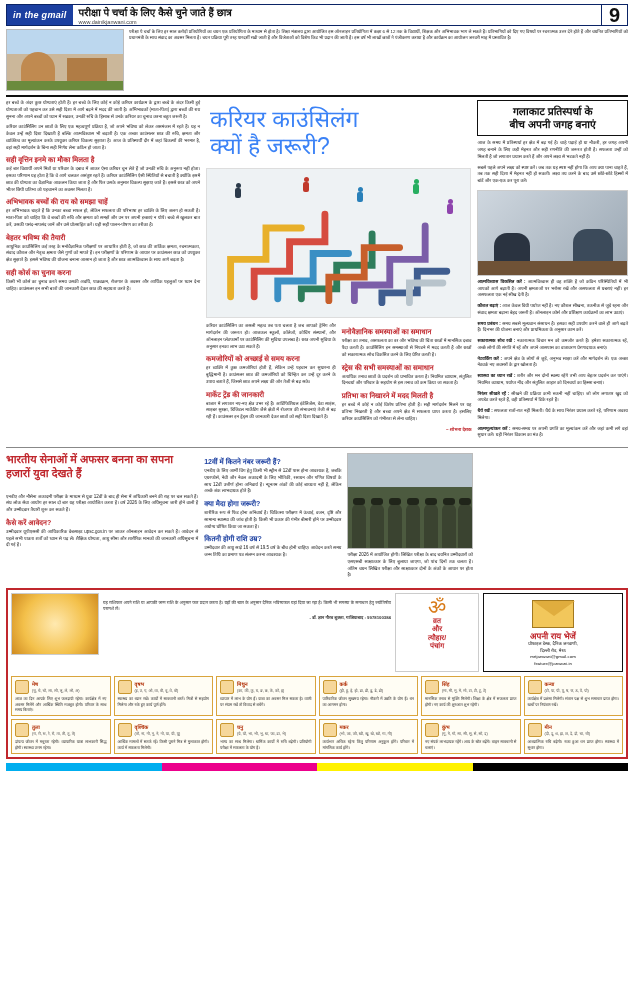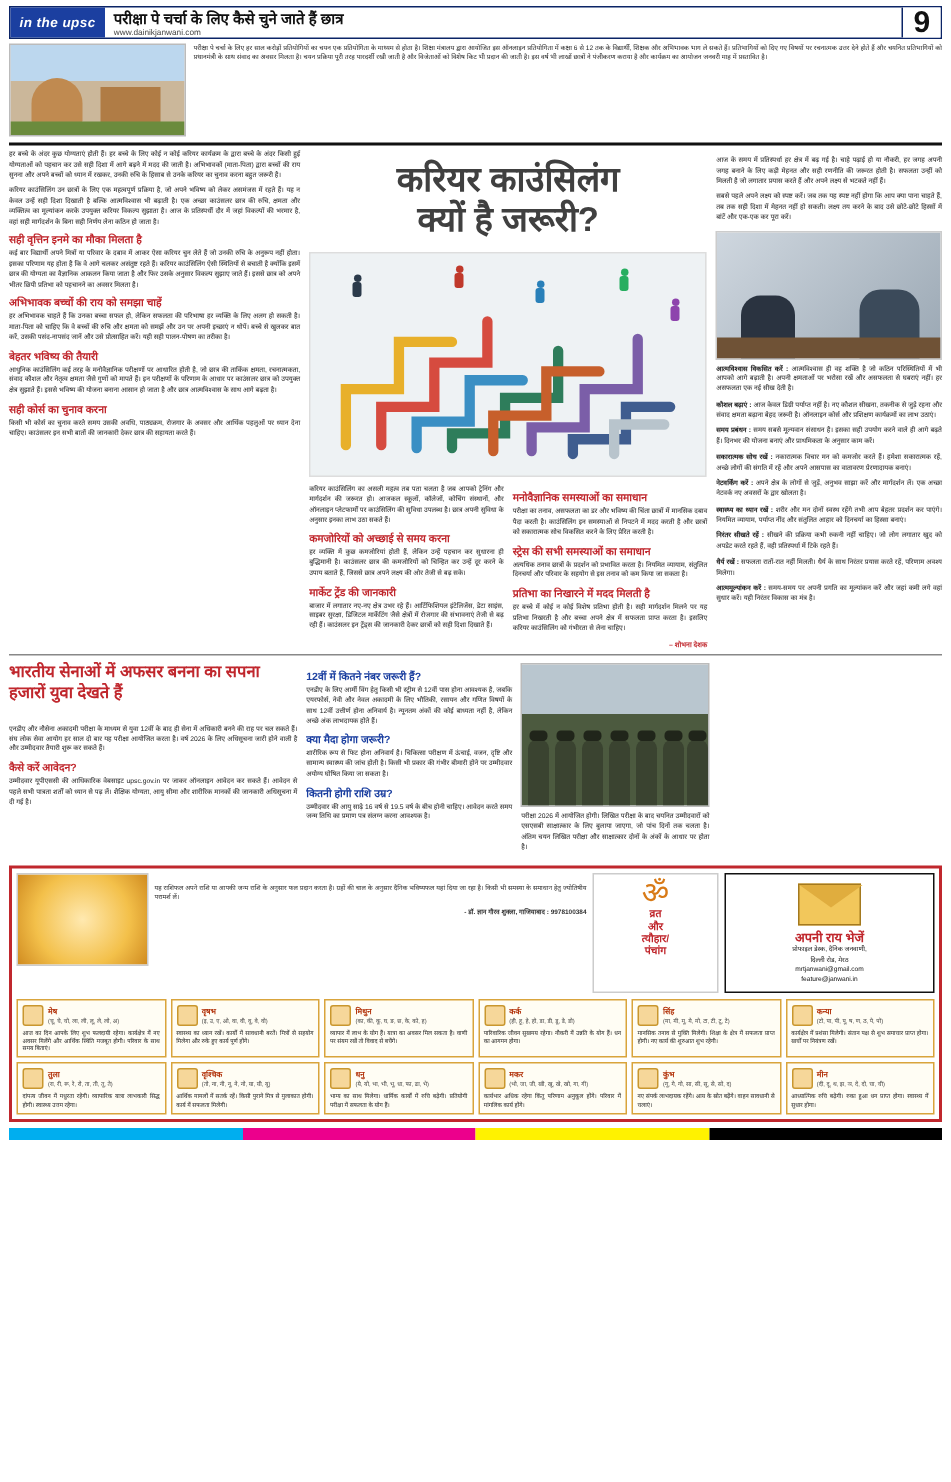--- a/index.html
+++ b/index.html
@@ -70,21 +70,21 @@
   .col-b { width:268px; }
   .col-c { width:152px; }
 
   .body-text { font-size:4.5px; line-height:1.5; text-align:justify; color:#1a1a1a; }
   .body-text p { margin:0 0 4px; }
   .sub-h { font-size:7px; font-weight:bold; color:#c0272d; margin:4px 0 2px; }
   .sub-h.blue { color:#1b3fa0; }
 
   
   .headline {
-    font-size:23px; font-weight:bold; line-height:1.18; color:#404040; text-align:center;
+    font-size:23px; font-weight:normal; line-height:1.18; color:#3b82f6; text-align:left;
     padding:6px 4px 4px;
   }
   .headline .l2 { display:block; }
   .hero {
     height:150px; margin-top:4px; position:relative; overflow:hidden;
     background:#eef1f3; border:1px solid #ddd;
   }
   .hero .maze { position:absolute; inset:0; }
   .figure { position:absolute; width:6px; height:16px; }
   .figure .head { width:5px;height:5px;border-radius:50%; margin:0 auto; }
@@ -153,21 +153,21 @@
   .colorbar div { flex:1; }
 </style>
 </head>
 <body>
 
 <div class="page">
 
   <div class="masthead">
     <div class="mast-right">
       <div class="inthenews-bar">
-        <div class="itn-tag">in the upsc</div>
+        <div class="itn-tag">in the gmail</div>
         <div class="itn-head">
           <div class="t">परीक्षा पे चर्चा के लिए कैसे चुने जाते हैं छात्र</div>
           <div class="u">www.dainikjanwani.com</div>
         </div>
         <div class="pagenum">9</div>
       </div>
       <div class="itn-body">
         <div class="itn-photo">
           <div class="dome"></div>
             <div class="dome2"></div>
@@ -274,20 +274,24 @@
           <div class="sub-h">प्रतिभा का निखारने में मदद मिलती है</div>
           <div class="body-text">
               <p>हर बच्चे में कोई न कोई विशेष प्रतिभा होती है। सही मार्गदर्शन मिलने पर यह प्रतिभा निखरती है और बच्चा अपने क्षेत्र में सफलता प्राप्त करता है। इसलिए करियर काउंसिलिंग को गंभीरता से लेना चाहिए।</p>
             </div>
           <div class="byline">– शोभना देशक</div>
         </div>
       </div>
     </div>
 
     <div class="col-c">
+      <div class="boxhead">
+        <span>गलाकाट प्रतिस्पर्धा के</span><br>
+        <span>बीच अपनी जगह बनाएं</span>
+      </div>
       <div class="body-text" style="margin-top:4px;">
         <p>आज के समय में प्रतिस्पर्धा हर क्षेत्र में बढ़ गई है। चाहे पढ़ाई हो या नौकरी, हर जगह अपनी जगह बनाने के लिए कड़ी मेहनत और सही रणनीति की जरूरत होती है। सफलता उन्हीं को मिलती है जो लगातार प्रयास करते हैं और अपने लक्ष्य से भटकते नहीं हैं।</p>
         <p>सबसे पहले अपने लक्ष्य को स्पष्ट करें। जब तक यह स्पष्ट नहीं होगा कि आप क्या पाना चाहते हैं, तब तक सही दिशा में मेहनत नहीं हो सकती। लक्ष्य तय करने के बाद उसे छोटे-छोटे हिस्सों में बांटें और एक-एक कर पूरा करें।</p>
       </div>
       <div class="photo">
         <div class="deskperson2"></div>
           <div class="deskperson"></div>
           <div class="desk"></div>
       </div>
       <div class="body-text">

